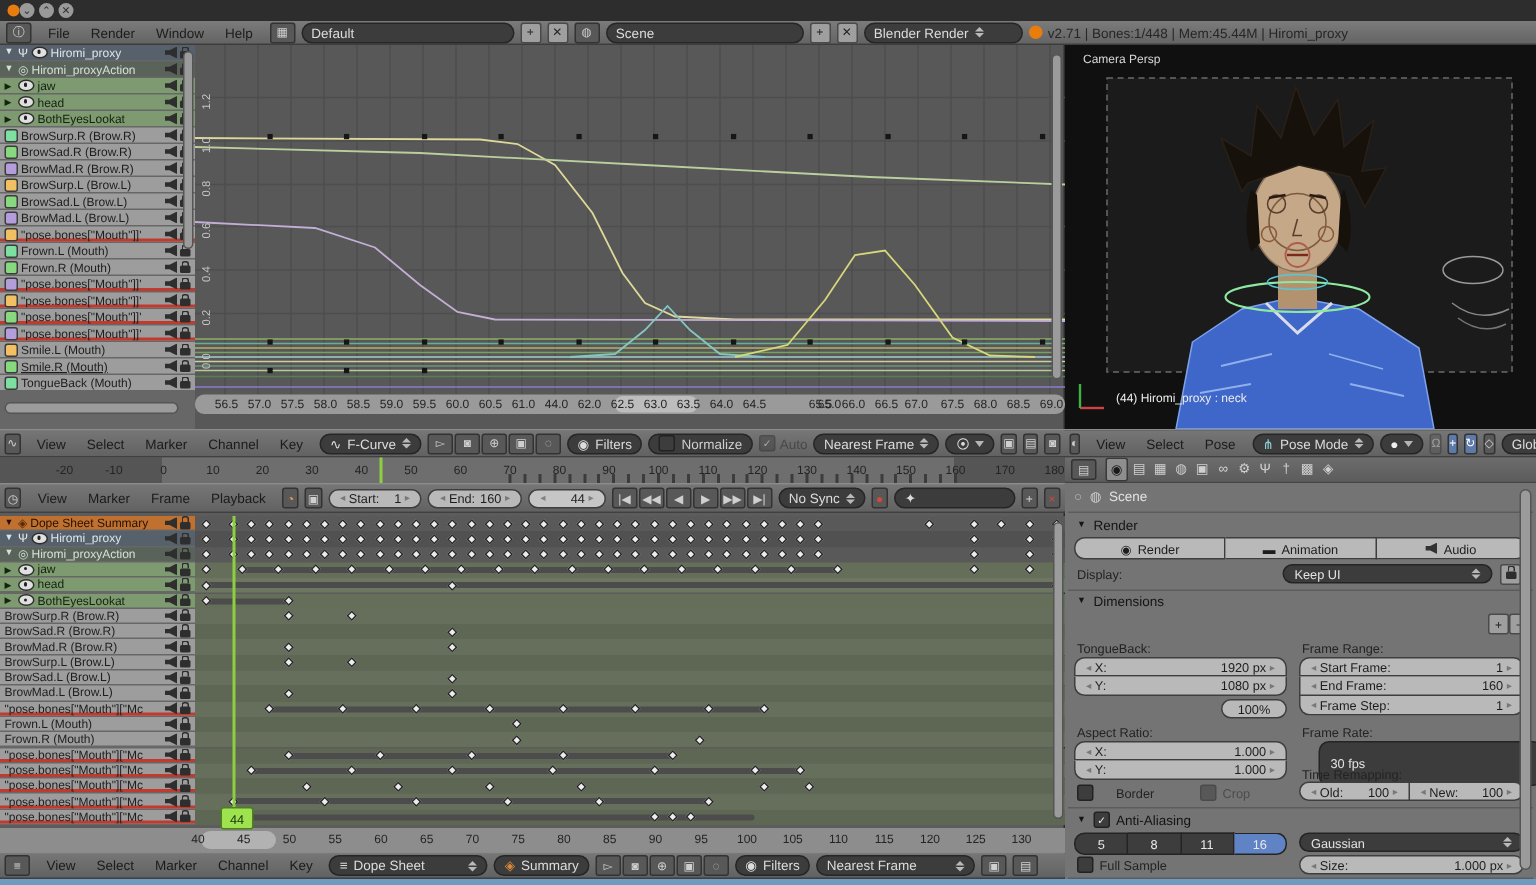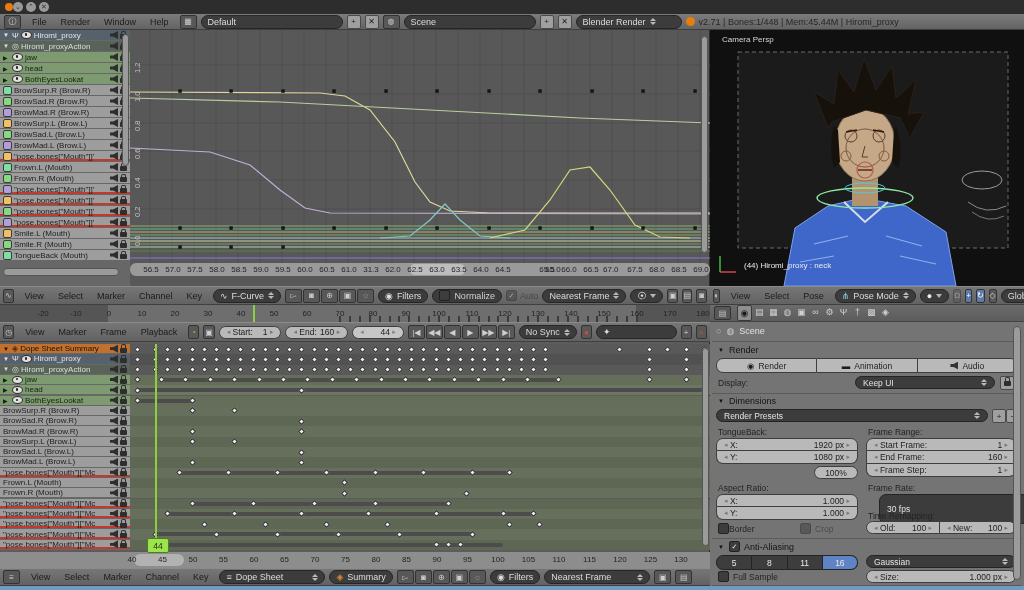--- a/index.html
+++ b/index.html
@@ -264,21 +264,21 @@
         </span>
       </div>
       <div class="chrow k-curve" style="top: 198px; height: 10px;">
         <span class="sw" style="background:#f2c063"></span>
         <span class="lbl">Smile.L (Mouth)</span>
         <span class="rt">
           <span class="spk"></span>
           <span class="lk"></span>
         </span>
       </div>
-      <div class="chrow k-curve" style="top: 209px; height: 10px;">
+      <div class="chrow k-curve" style="top: 209px; height: 10px; text-decoration: underline;">
         <span class="sw" style="background:#86d97e"></span>
         <span class="lbl">Smile.R (Mouth)</span>
         <span class="rt">
           <span class="spk"></span>
           <span class="lk"></span>
         </span>
       </div>
       <div class="chrow k-curve" style="top: 220px; height: 10px;">
         <span class="sw" style="background:#7de0a0"></span>
         <span class="lbl">TongueBack (Mouth)</span>
@@ -374,21 +374,21 @@
         <div class="tick" style="left: 11px; top: 235px; width: 20px; text-align: center;">56.5</div>
         <div class="tick" style="left: 33px; top: 235px; width: 20px; text-align: center;">57.0</div>
         <div class="tick" style="left: 55px; top: 235px; width: 20px; text-align: center;">57.5</div>
         <div class="tick" style="left: 77px; top: 235px; width: 20px; text-align: center;">58.0</div>
         <div class="tick" style="left: 99px; top: 235px; width: 20px; text-align: center;">58.5</div>
         <div class="tick" style="left: 121px; top: 235px; width: 20px; text-align: center;">59.0</div>
         <div class="tick" style="left: 143px; top: 235px; width: 20px; text-align: center;">59.5</div>
         <div class="tick" style="left: 165px; top: 235px; width: 20px; text-align: center;">60.0</div>
         <div class="tick" style="left: 187px; top: 235px; width: 20px; text-align: center;">60.5</div>
         <div class="tick" style="left: 209px; top: 235px; width: 20px; text-align: center;">61.0</div>
-        <div class="tick" style="left: 231px; top: 235px; width: 20px; text-align: center;">31.3</div>
+        <div class="tick" style="left: 231px; top: 235px; width: 20px; text-align: center;">44.0</div>
         <div class="tick" style="left: 253px; top: 235px; width: 20px; text-align: center;">62.0</div>
         <div class="tick" style="left: 275px; top: 235px; width: 20px; text-align: center;">62.5</div>
         <div class="tick" style="left: 297px; top: 235px; width: 20px; text-align: center;">63.0</div>
         <div class="tick" style="left: 319px; top: 235px; width: 20px; text-align: center;">63.5</div>
         <div class="tick" style="left: 341px; top: 235px; width: 20px; text-align: center;">64.0</div>
         <div class="tick" style="left: 363px; top: 235px; width: 20px; text-align: center;">64.5</div>
         <div class="tick" style="left: 385px; top: 235px; width: 20px; text-align: center; margin-left: 28px;">65.0</div>
         <div class="tick" style="left: 407px; top: 235px; width: 20px; text-align: center;">65.5</div>
         <div class="tick" style="left: 429px; top: 235px; width: 20px; text-align: center;">66.0</div>
         <div class="tick" style="left: 451px; top: 235px; width: 20px; text-align: center;">66.5</div>
@@ -1130,27 +1130,20 @@
     </div>
   <span class="sqbtn abs" style="left:290px;top:71px">
       <span class="lk" style="margin-top:0"></span>
     </span>
   <div class="hl" style="left:2px;top:88px;width:310px"></div>
 
   <div class="ptitle" style="left:8px;top:91px">
     <span class="tri">▼</span>
       <span>Dimensions</span>
     </div>
-  <div class="ddl" style="left:6px;top:104px;width:272px;height:13px">
-    <span>Render Presets</span>
-    <span class="udar" style="margin-left:auto">
-        <i class="u"></i>
-        <i class="d"></i>
-      </span>
-    </div>
   <span class="sqbtn abs" style="left:282px;top:104px">+</span>
   <span class="sqbtn abs" style="left:296px;top:104px">−</span>
 
   <span class="plbl" style="left:8px;top:122px">TongueBack:</span>
   <span class="plbl" style="left:158px;top:122px">Frame Range:</span>
 
   <div class="pf" style="left:6px;top:133px;width:142px;height:13px;border-radius:7px 7px 0 0">
     <span class="aro">◂</span>&nbsp;<span>X:</span>
     <span class="v">1920 px</span>&nbsp;<span class="aro">▸</span></div>
   <div class="pf" style="left:6px;top:146px;width:142px;height:13px;border-radius:0 0 7px 7px;border-top:none">
@@ -1180,21 +1173,21 @@
     <span class="v">1.000</span>&nbsp;<span class="aro">▸</span></div>
   <div class="ddl" style="left:169px;top:189px;width:150px;height:30px">
     <span>30 fps</span>
     <span class="udar" style="margin-left:auto">
         <i class="u"></i>
         <i class="d"></i>
       </span>
     </div>
   <span class="plbl" style="left:158px;top:206px">Time Remapping:</span>
 
-  <div class="abs" style="left:8px;top:218px;display:flex;align-items:center;gap:0">
+  <div class="abs" style="left:8px;top:218px;display:flex;align-items:center;gap:15px">
     <span class="chk"></span>
     <span class="plbl" style="position:static">Border</span>
     </div>
   <div class="abs" style="left:90px;top:218px;display:flex;align-items:center;gap:4px;opacity:.5">
     <span class="chk"></span>
     <span class="plbl" style="position:static">Crop</span>
     </div>
   <div class="pf" style="left:156px;top:216px;width:74px;height:13px;border-radius:7px 0 0 7px">
     <span class="aro">◂</span>&nbsp;<span>Old:</span>
     <span class="v">100</span>&nbsp;<span class="aro">▸</span></div>

